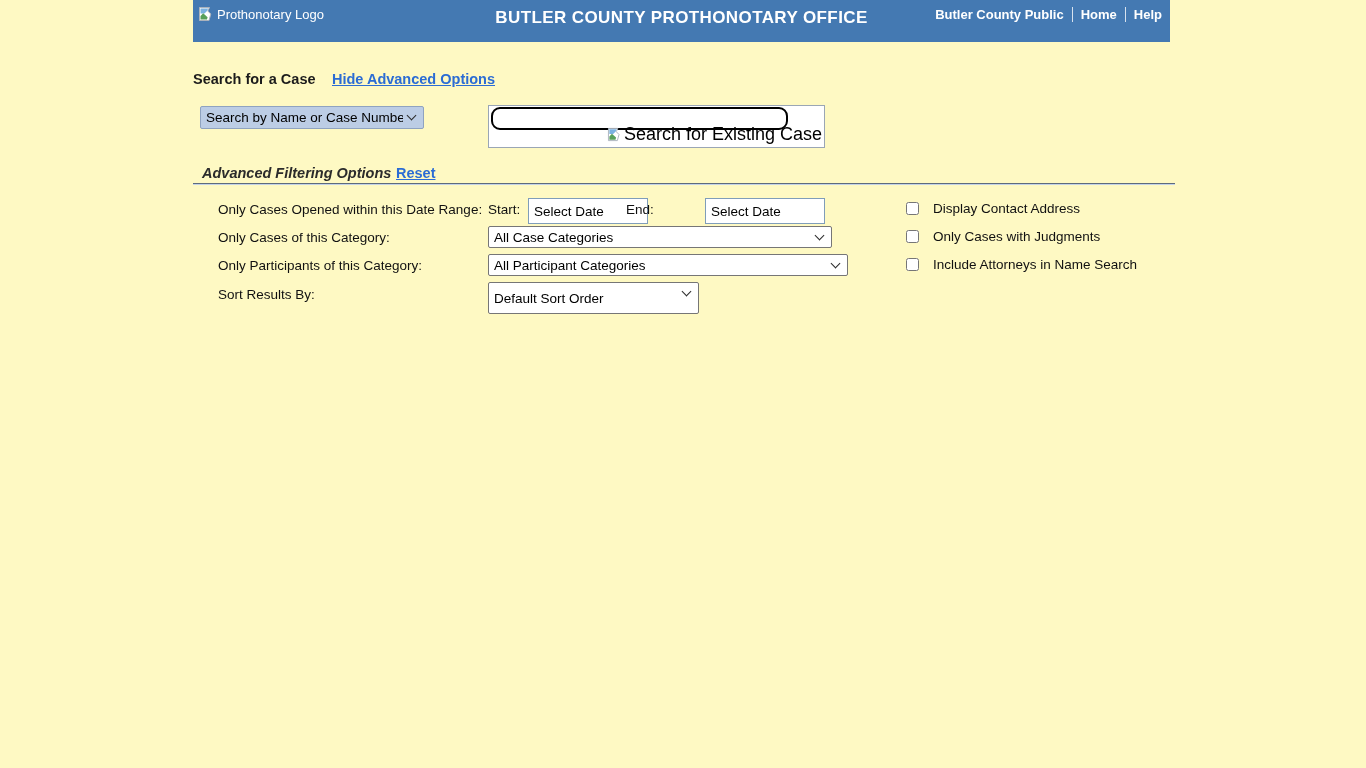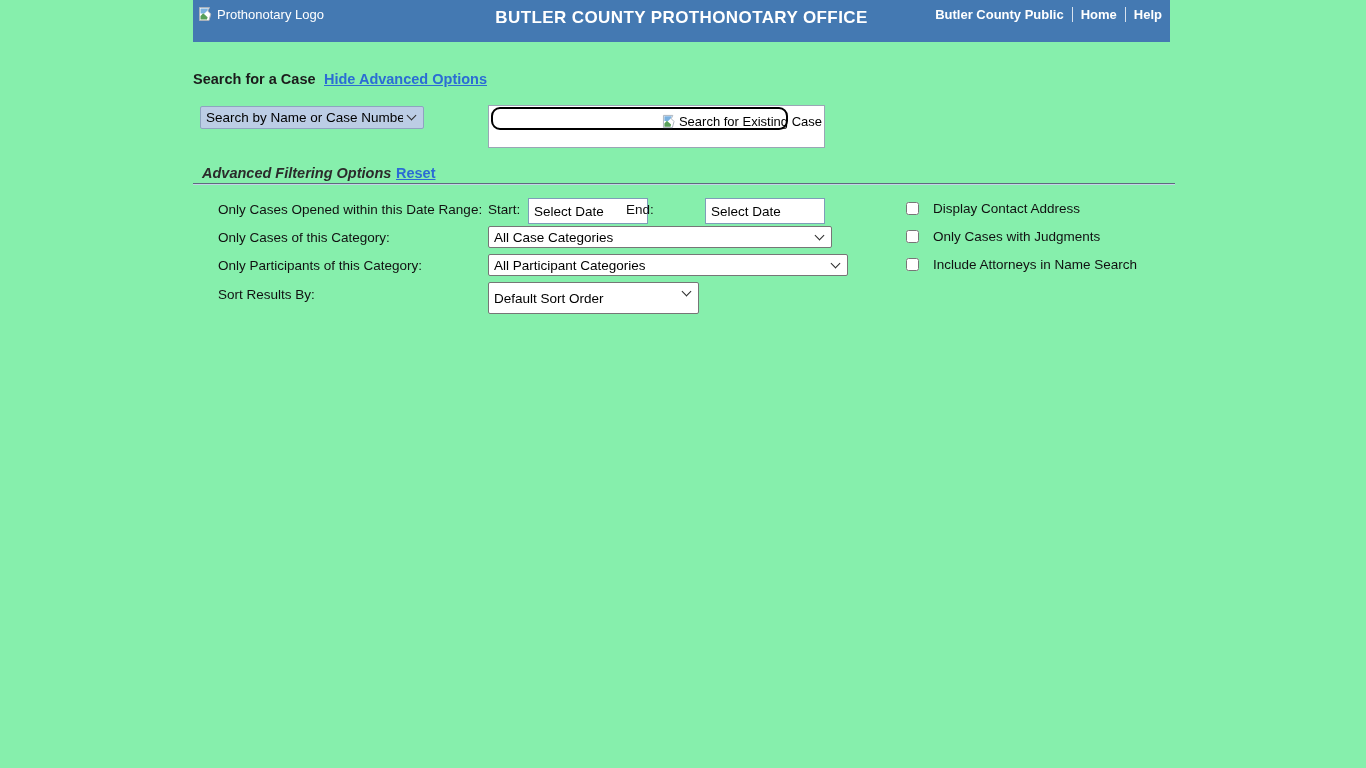--- a/index.html
+++ b/index.html
@@ -2,21 +2,21 @@
 <html><head>
 <meta charset="utf-8">
 <style>
   * { box-sizing: border-box; margin: 0; padding: 0; }
   html, body { width: 1366px; height: 768px; }
   body { font-family: "Liberation Sans", sans-serif; }
   .page {
     position: relative;
     width: 1366px;
     height: 768px;
-    background: #86efac;
+    background: #fef9c3;
     overflow: hidden;
   }
   
   .header {
     position: absolute;
     left: 193px; top: 0;
     width: 977px; height: 42px;
     background: #4479B2;
   }
   .logo-wrap {
@@ -62,21 +62,21 @@
     font-size: 14.5px; font-weight: bold;
     color: #1b1b1b;
   }
   .link {
     color: #2B6CD4;
     font-weight: bold;
     text-decoration: underline;
     cursor: pointer;
     font-size: 14.5px;
   }
-  .toggle-link { position: absolute; left: 324px; top: 71px; }
+  .toggle-link { position: absolute; left: 332px; top: 71px; }
   
   .select-wrap { position: absolute; }
   .select-wrap select {
     appearance: none;
     -webkit-appearance: none;
     width: 100%; height: 100%;
     font-family: "Liberation Sans", sans-serif;
     font-size: 13.5px;
     color: #000;
     background: #ffffff;
@@ -113,25 +113,25 @@
     border: 2px solid #000000;
     border-radius: 9px;
     font-family: "Liberation Sans", sans-serif;
     font-size: 13px;
     padding: 0 8px;
     outline: none;
     background: #ffffff;
   }
   .search-submit {
     position: absolute;
-    right: 2px; bottom: 18px;
+    right: 2px; bottom: 2px;
     display: flex; align-items: center; gap: 1px;
     background: none; border: none;
     font-family: "Liberation Sans", sans-serif;
-    font-size: 13px; color: #000;
+    font-size: 18px; color: #000;
     cursor: pointer;
     white-space: nowrap;
   }
   
   .adv-heading {
     position: absolute;
     left: 202px; top: 165px;
     font-size: 14.5px; font-weight: bold; font-style: italic;
     color: #2b2b2b;
   }

